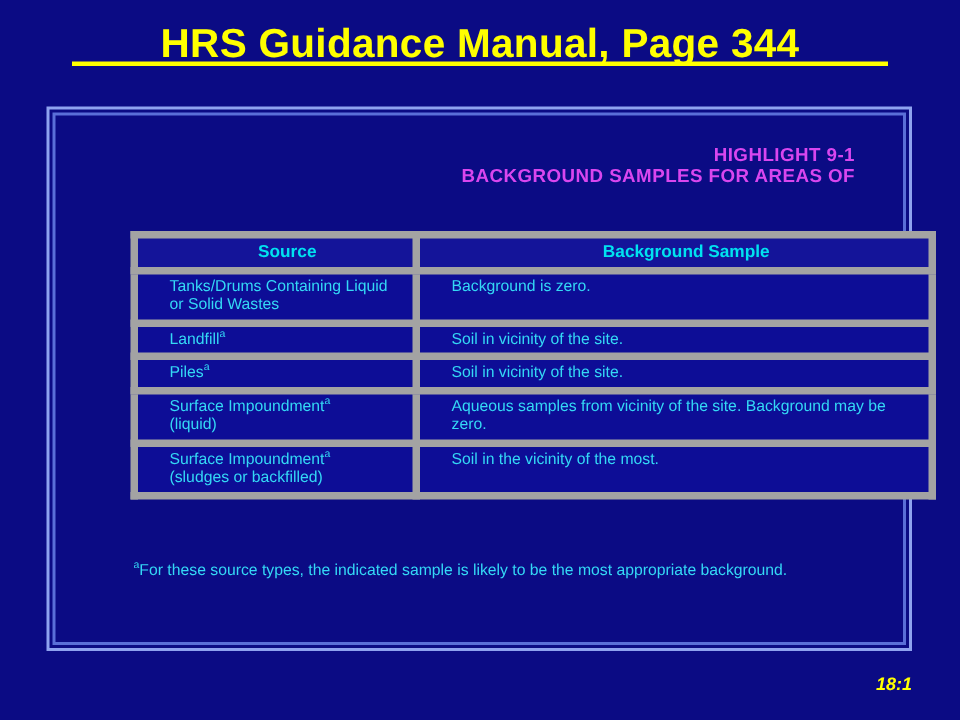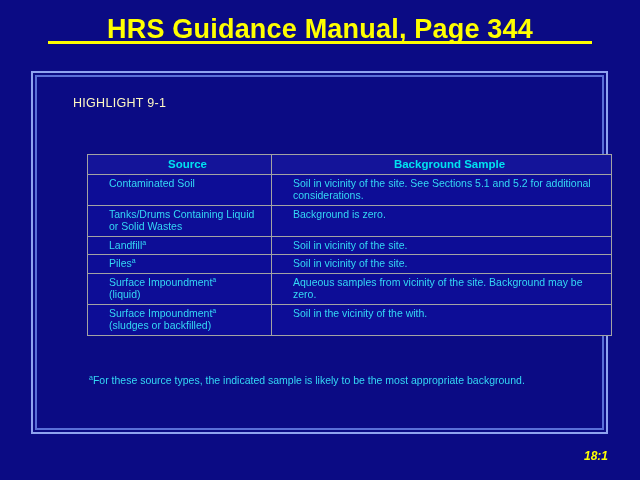--- a/index.html
+++ b/index.html
@@ -56,39 +56,39 @@
     border: 2px solid #5a6fd8;
     box-sizing: border-box;
   }
 
   
   #highlight-heading {
     position: absolute;
     left: 40px;
     top: 23px;
     width: 497px;
-    text-align: left;
-    color: #fef9c3;
+    text-align: right;
+    color: #d946ef;
     font-size: 12.5px;
-    font-weight: normal;
+    font-weight: bold;
     line-height: 14px;
     letter-spacing: 0.3px;
   }
 
   
   #samples-table {
     position: absolute;
     left: 54px;
     top: 81px;
     width: 470px;
     border-collapse: collapse;
     table-layout: fixed;
   }
   #samples-table td, #samples-table th {
-    border: 1px solid #a3a3a3;
+    border: 5px solid #a3a3a3;
     padding: 2px 5px 3px 21px;
     vertical-align: top;
     color: #34d8f5;
     font-size: 10.5px;
     line-height: 12.5px;
     text-align: left;
     font-weight: normal;
     background: #0d0d96;
   }
   #samples-table thead th {
@@ -134,53 +134,50 @@
 <body>
 
 <div id="slide-title">HRS Guidance Manual, Page 344</div>
 <div id="title-rule"></div>
 
 <div id="content-frame">
   <div id="content-frame-inner"></div>
 
   <div id="highlight-heading">
     <div>HIGHLIGHT 9-1</div>
+    <div>BACKGROUND SAMPLES FOR AREAS OF</div>
   </div>
 
   <table id="samples-table">
     <thead>
       <tr>
         <th class="col-source">Source</th>
         <th class="col-sample">Background Sample</th>
       </tr>
     </thead>
     <tbody id="table-body">
-        <tr>
-          <td class="col-source"><span>Contaminated Soil</span></td>
-          <td class="col-sample">Soil in vicinity of the site.  See Sections 5.1 and 5.2 for additional considerations.</td>
-        </tr>
         <tr>
           <td class="col-source"><span>Tanks/Drums Containing Liquid or Solid Wastes</span></td>
           <td class="col-sample">Background is zero.</td>
         </tr>
         <tr>
           <td class="col-source"><span>Landfill</span><sup>a</sup></td>
           <td class="col-sample">Soil in vicinity of the site.</td>
         </tr>
         <tr>
           <td class="col-source"><span>Piles</span><sup>a</sup></td>
           <td class="col-sample">Soil in vicinity of the site.</td>
         </tr>
         <tr>
           <td class="col-source"><span>Surface Impoundment</span><sup>a</sup><br><span>(liquid)</span></td>
           <td class="col-sample">Aqueous samples from vicinity of the site. Background may be zero.</td>
         </tr>
         <tr>
           <td class="col-source"><span>Surface Impoundment</span><sup>a</sup><br><span>(sludges or backfilled)</span></td>
-          <td class="col-sample">Soil in the vicinity of the with.</td>
+          <td class="col-sample">Soil in the vicinity of the most.</td>
         </tr>
       </tbody>
   </table>
 
   <div id="footnote">
     <sup>a</sup><span>For these source types, the indicated sample is likely to be the most appropriate background.</span>
   </div>
 </div>
 
 <div id="page-number">18:1</div>

